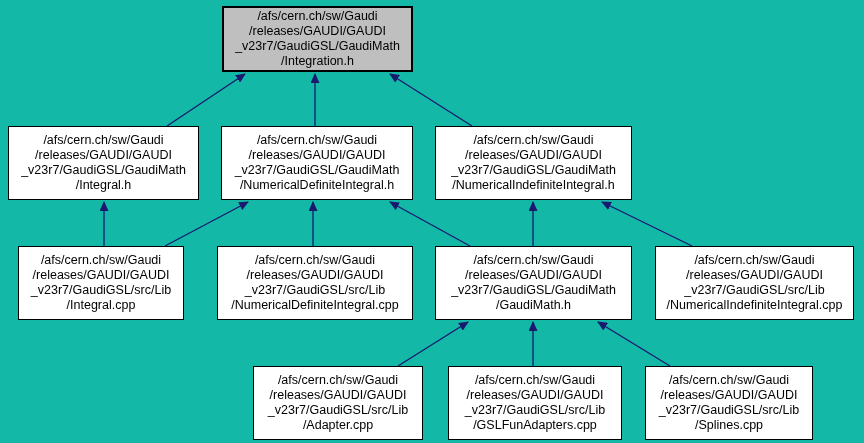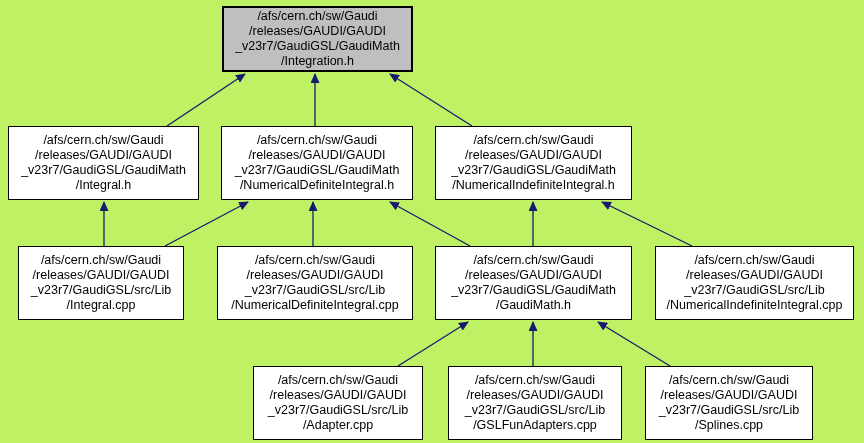--- a/index.html
+++ b/index.html
@@ -5,21 +5,21 @@
   html, body {
     margin: 0;
     padding: 0;
     background: #ffffff;
     font-family: "Liberation Sans", sans-serif;
   }
   .canvas {
     position: relative;
     width: 864px;
     height: 443px;
-    background: #bef264;
+    background: #14b8a6;
     overflow: hidden;
   }
   .edges-layer {
     position: absolute;
     left: 0;
     top: 0;
     width: 864px;
     height: 443px;
     pointer-events: none;
   }

